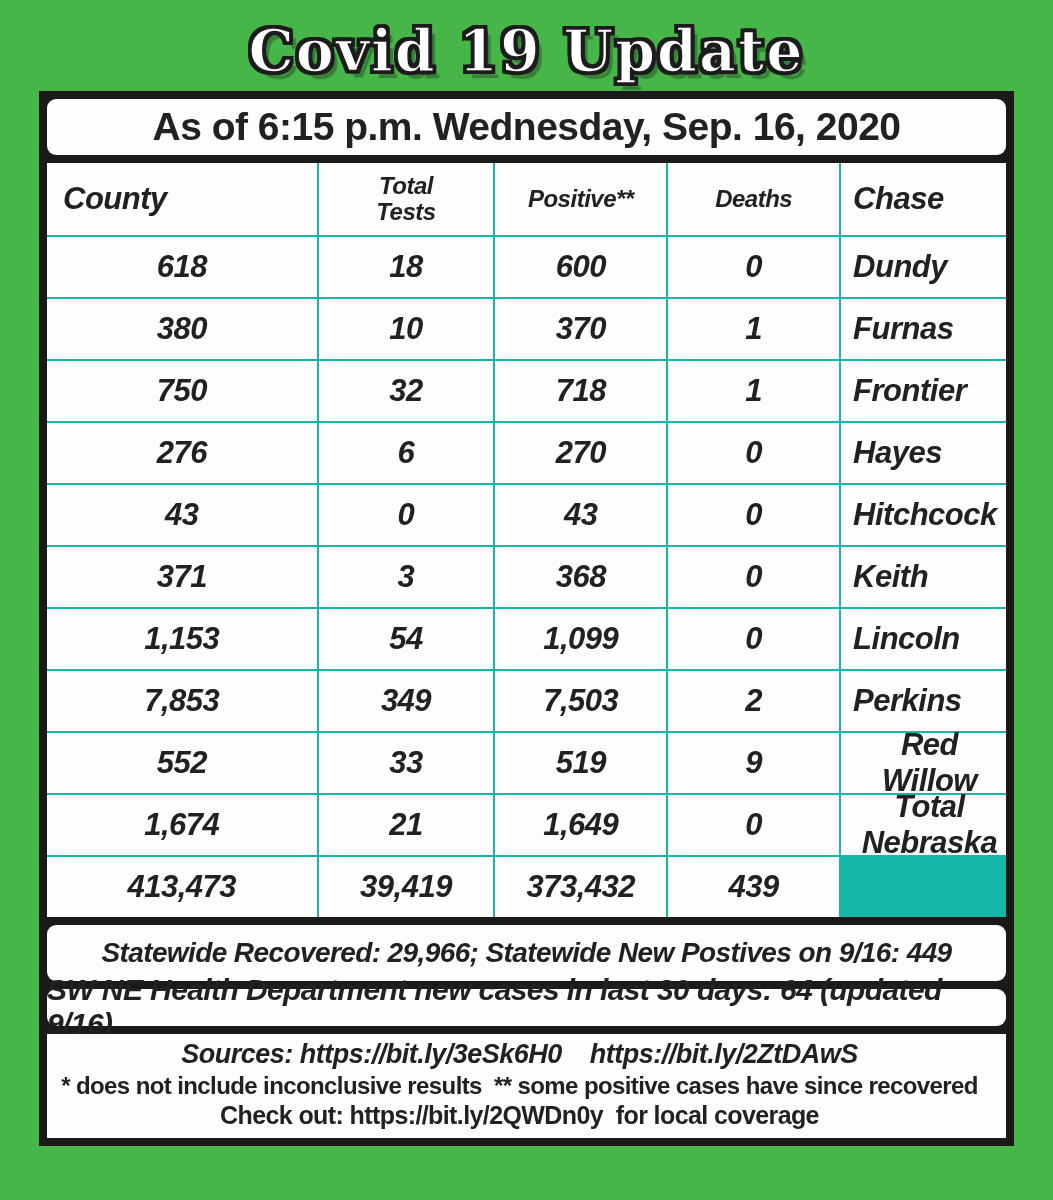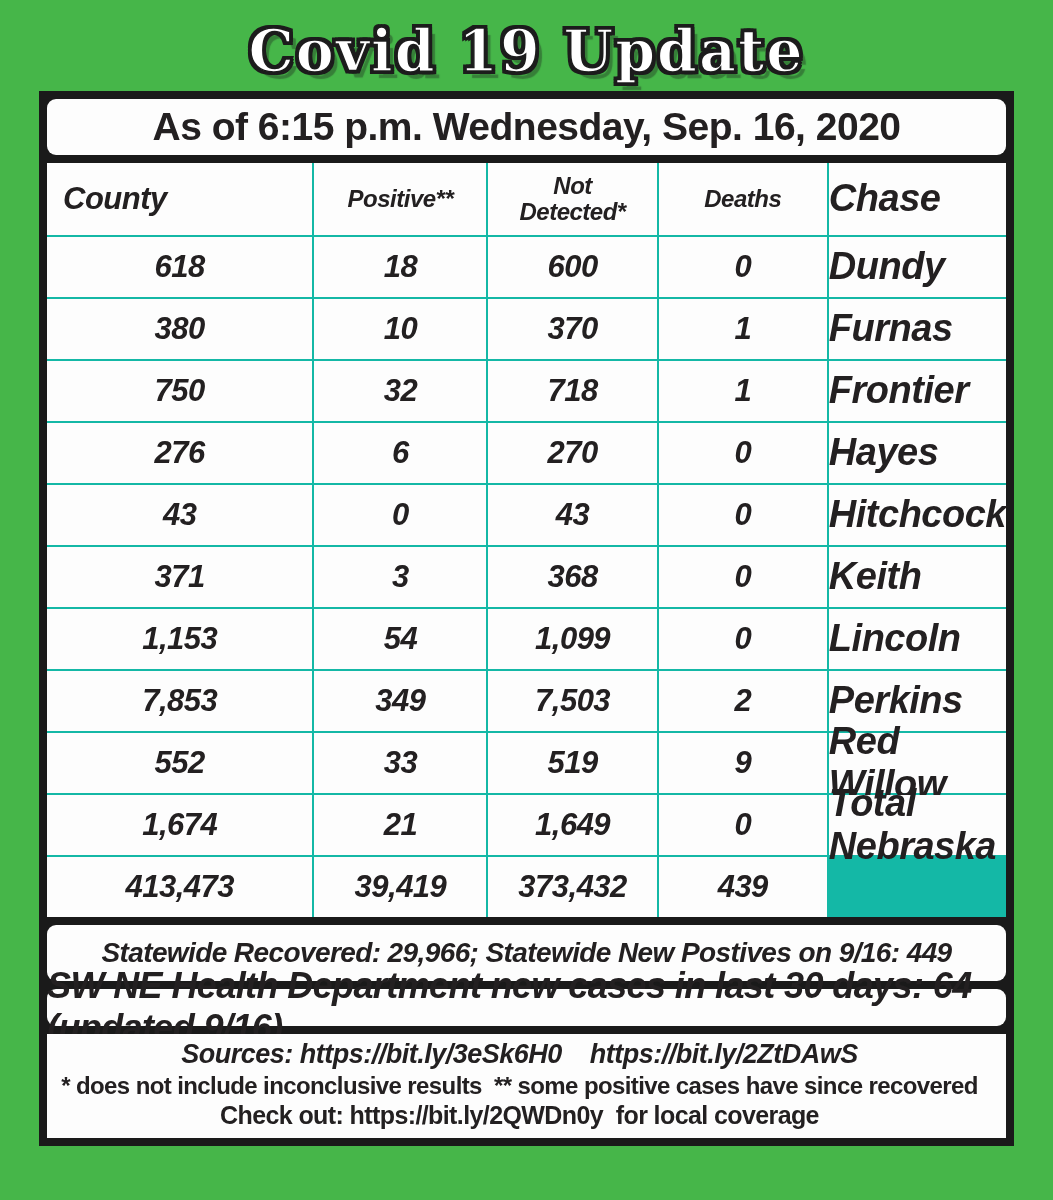--- a/index.html
+++ b/index.html
@@ -55,28 +55,28 @@
     background:#14b8a6;
   }
   .cell {
     background:#fdfdfd;
     display:flex;
     align-items:center;
     font-weight:bold;
     font-style:italic;
     letter-spacing:-0.5px;
   }
-  .cell.name { justify-content:flex-start; padding-left:0; font-size:38px; }
+  .cell.name { justify-content:flex-start; padding-left:12px; font-size:31px;text-align:center; }
   .cell.num  { justify-content:center; font-size:31px; }
   .hcell     { justify-content:center; text-align:center; font-size:24px; line-height:1.08; white-space:pre-line; }
   .hcell.first { justify-content:flex-start; padding-left:16px; font-size:31px; }
   .trow { display:contents; }
 
   .statewide { height:56px; font-weight:bold; font-style:italic; font-size:28px; letter-spacing:-0.6px; }
-  .swne      { height:37px; font-weight:bold; font-style:italic; font-size:36px; letter-spacing:-0.6px; }
+  .swne      { height:37px; font-weight:bold; font-style:italic; font-size:30px; letter-spacing:-0.6px; }
 
   .footer {
     background:#fdfdfd;
     text-align:center;
     font-weight:bold;
     padding:5px 20px 8px 6px;
   }
   .footer .l1 { font-style:italic; font-size:27px; line-height:1.15; white-space:pre-wrap; letter-spacing:-0.5px; }
   .footer .l2 { font-size:24px; line-height:1.3; letter-spacing:-0.6px; white-space:pre-wrap; }
   .footer .l3 { font-size:25px; line-height:1.15; letter-spacing:-0.6px; white-space:pre-wrap; }
@@ -87,23 +87,23 @@
 <div class="page">
 
   <h1 class="title">Covid 19 Update</h1>
 
   <div class="frame">
 
     <div class="white-bar asof">As of 6:15 p.m. Wednesday, Sep. 16, 2020</div>
 
     <div class="grid">
       <div class="cell hcell first">County</div>
+      <div class="cell hcell">Total
+Tests</div>
       <div class="cell hcell">Positive**</div>
-      <div class="cell hcell">Not
-Detected*</div>
       <div class="cell hcell">Deaths</div>
 
         <div class="trow">
           <div class="cell name">Chase</div>
           <div class="cell num">618</div>
           <div class="cell num">18</div>
           <div class="cell num">600</div>
           <div class="cell num">0</div>
         </div>
 

